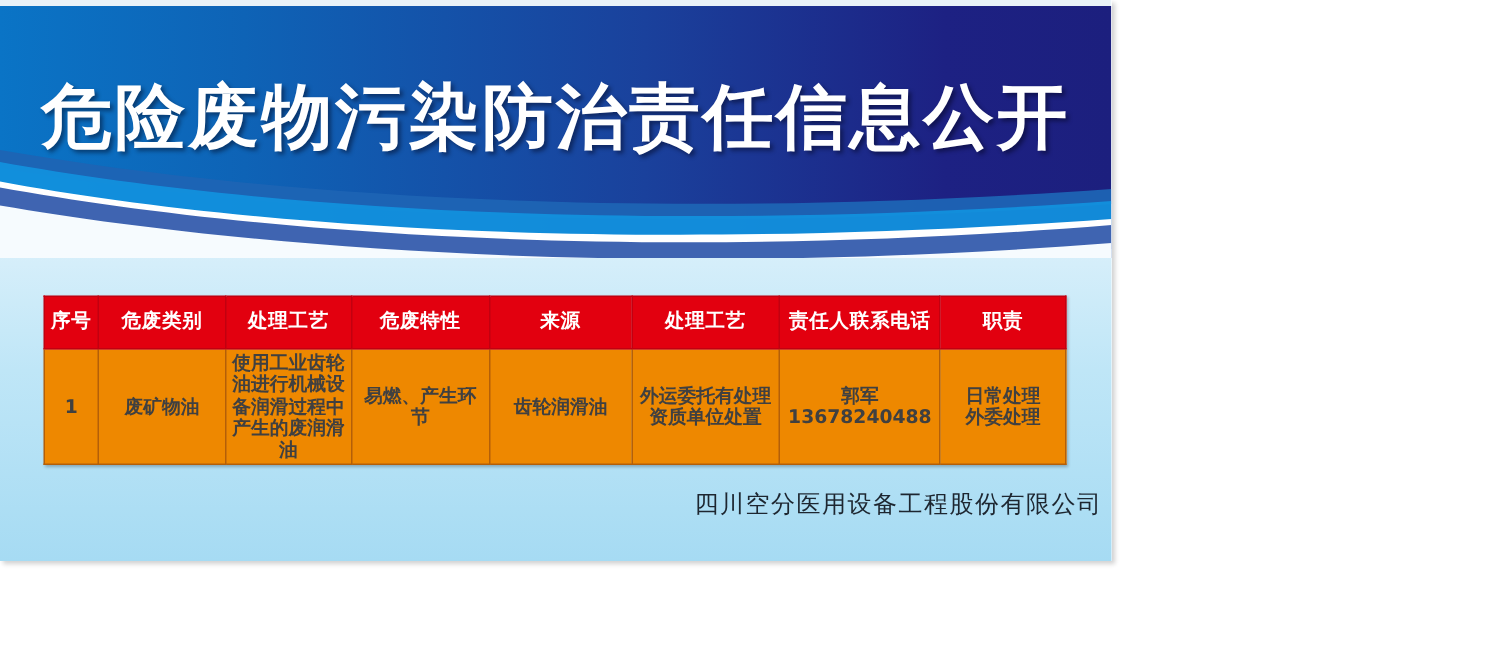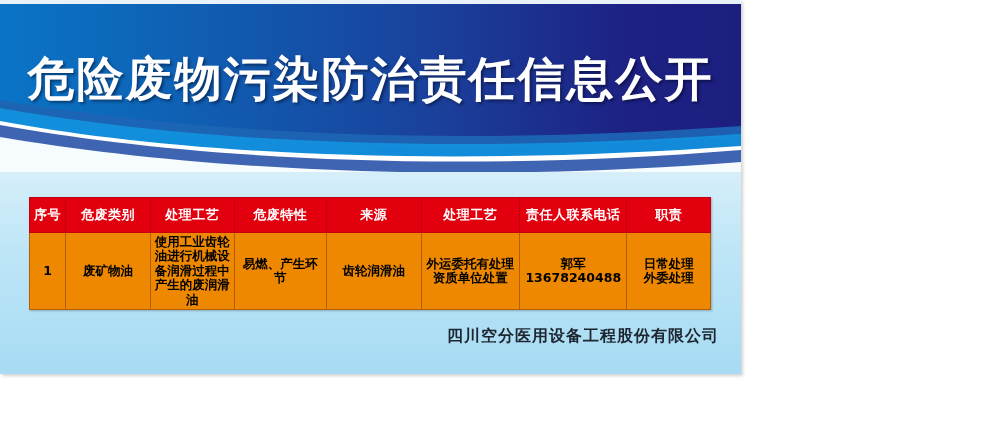--- a/index.html
+++ b/index.html
@@ -92,42 +92,42 @@
   table.info-table thead th {
     background: #e2000f;
     color: #ffffff;
     height: 32px;
     border-color: #c20010;
     font-size: 13px;
     letter-spacing: 0.5px;
   }
   table.info-table tbody td {
     background: #ee8800;
-    color: #000000;
+    color: #404040;
     height: 74px;
   }
   .c0 { width: 24px; }
   .c1 { width: 63px; margin-top: 12px; }
   .c2 { width: 62px; }
   .c3 { width: 69px; }
   .c4 { width: 71px; }
   .c5 { width: 74px; }
   .c6 { width: 81px; }
   .c7 { width: 62px; }
 
   .cell-lines span { display: block; }
 
   #company {
     position: absolute;
-    left: 0;
+    left: 16px;
     top: 326px;
     width: 719px;
     text-align: right;
     font-size: 16px;
-    font-weight: bold;
+    font-weight: normal;
     color: #1d2630;
     letter-spacing: 1px;
   }
 </style>
 </head>
 <body>
 
 <div id="poster">
 
   <div id="poster-topline"></div>

